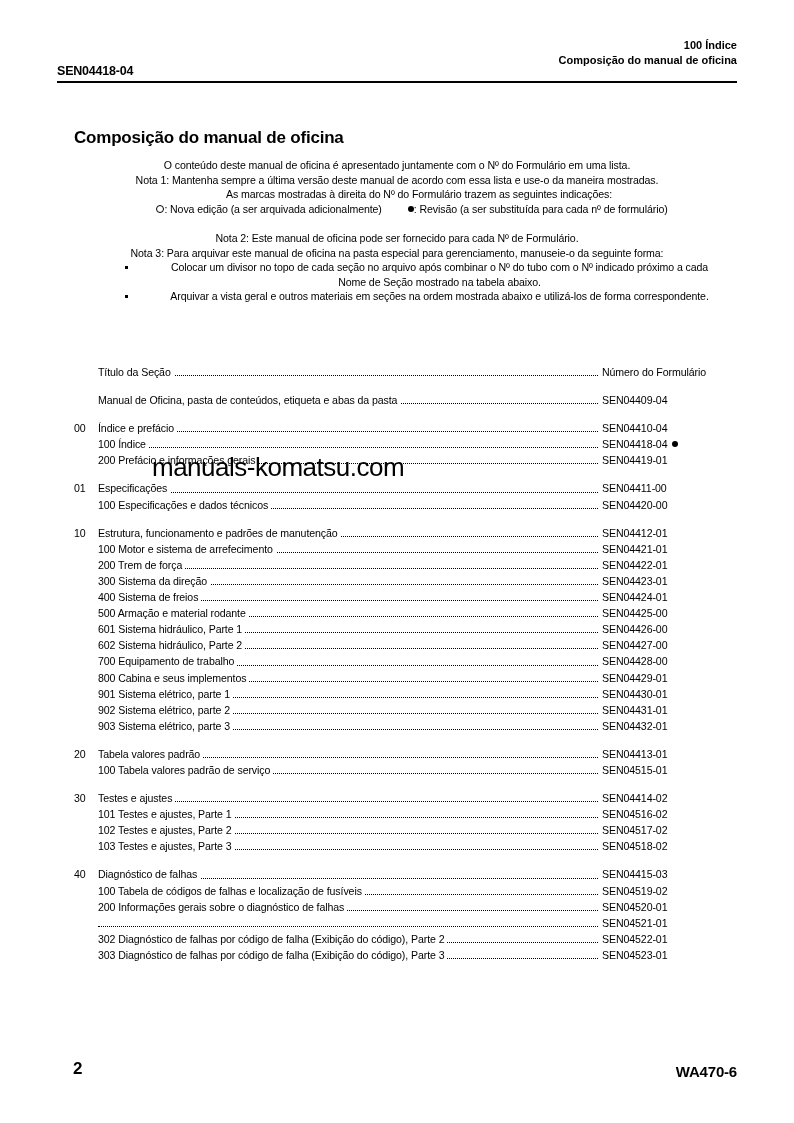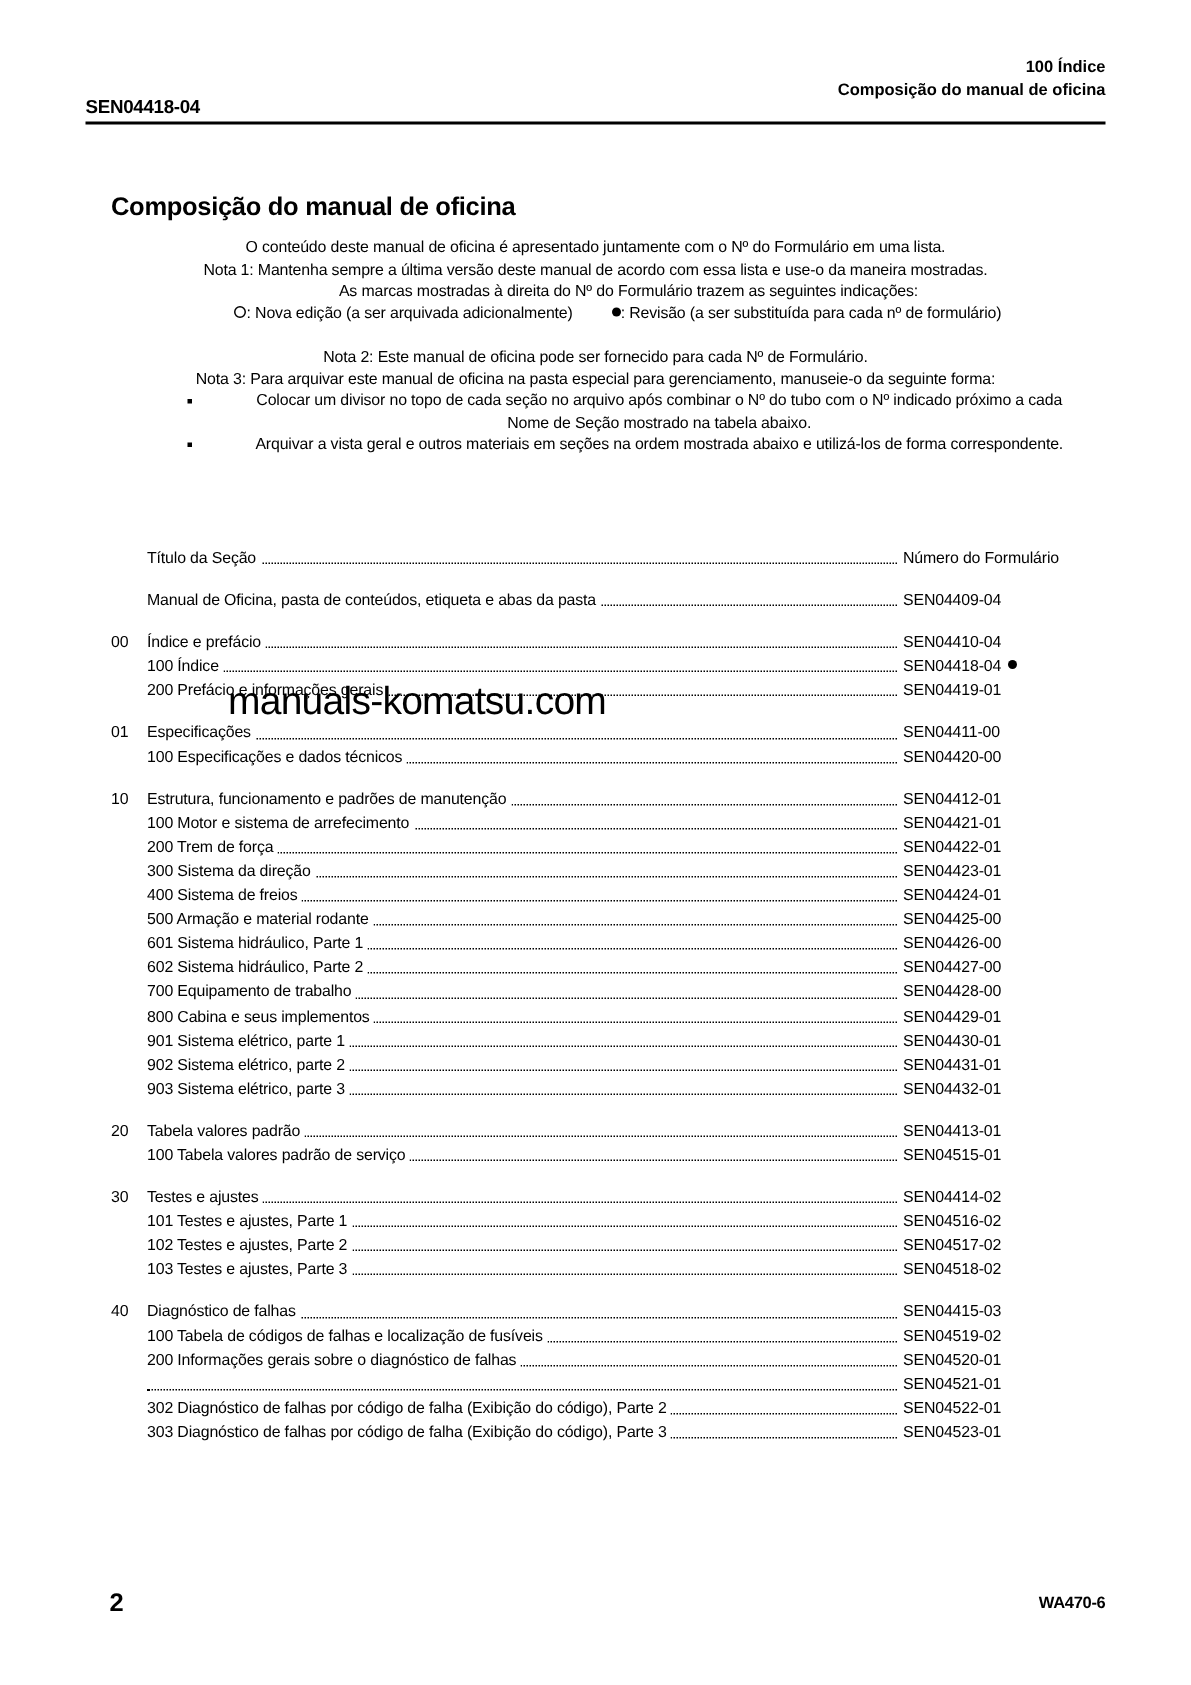--- a/index.html
+++ b/index.html
@@ -203,21 +203,21 @@
     position: absolute;
     left: 73px;
     top: 1059px;
     font-size: 17px;
     font-weight: bold;
   }
   .footer-model {
     position: absolute;
     right: 57px;
     top: 1063px;
-    font-size: 11px;
+    font-size: 15px;
     font-weight: bold;
     letter-spacing: -0.2px;
   }
 </style>
 </head>
 <body>
 
 <div class="page">
 
   <div class="header">

